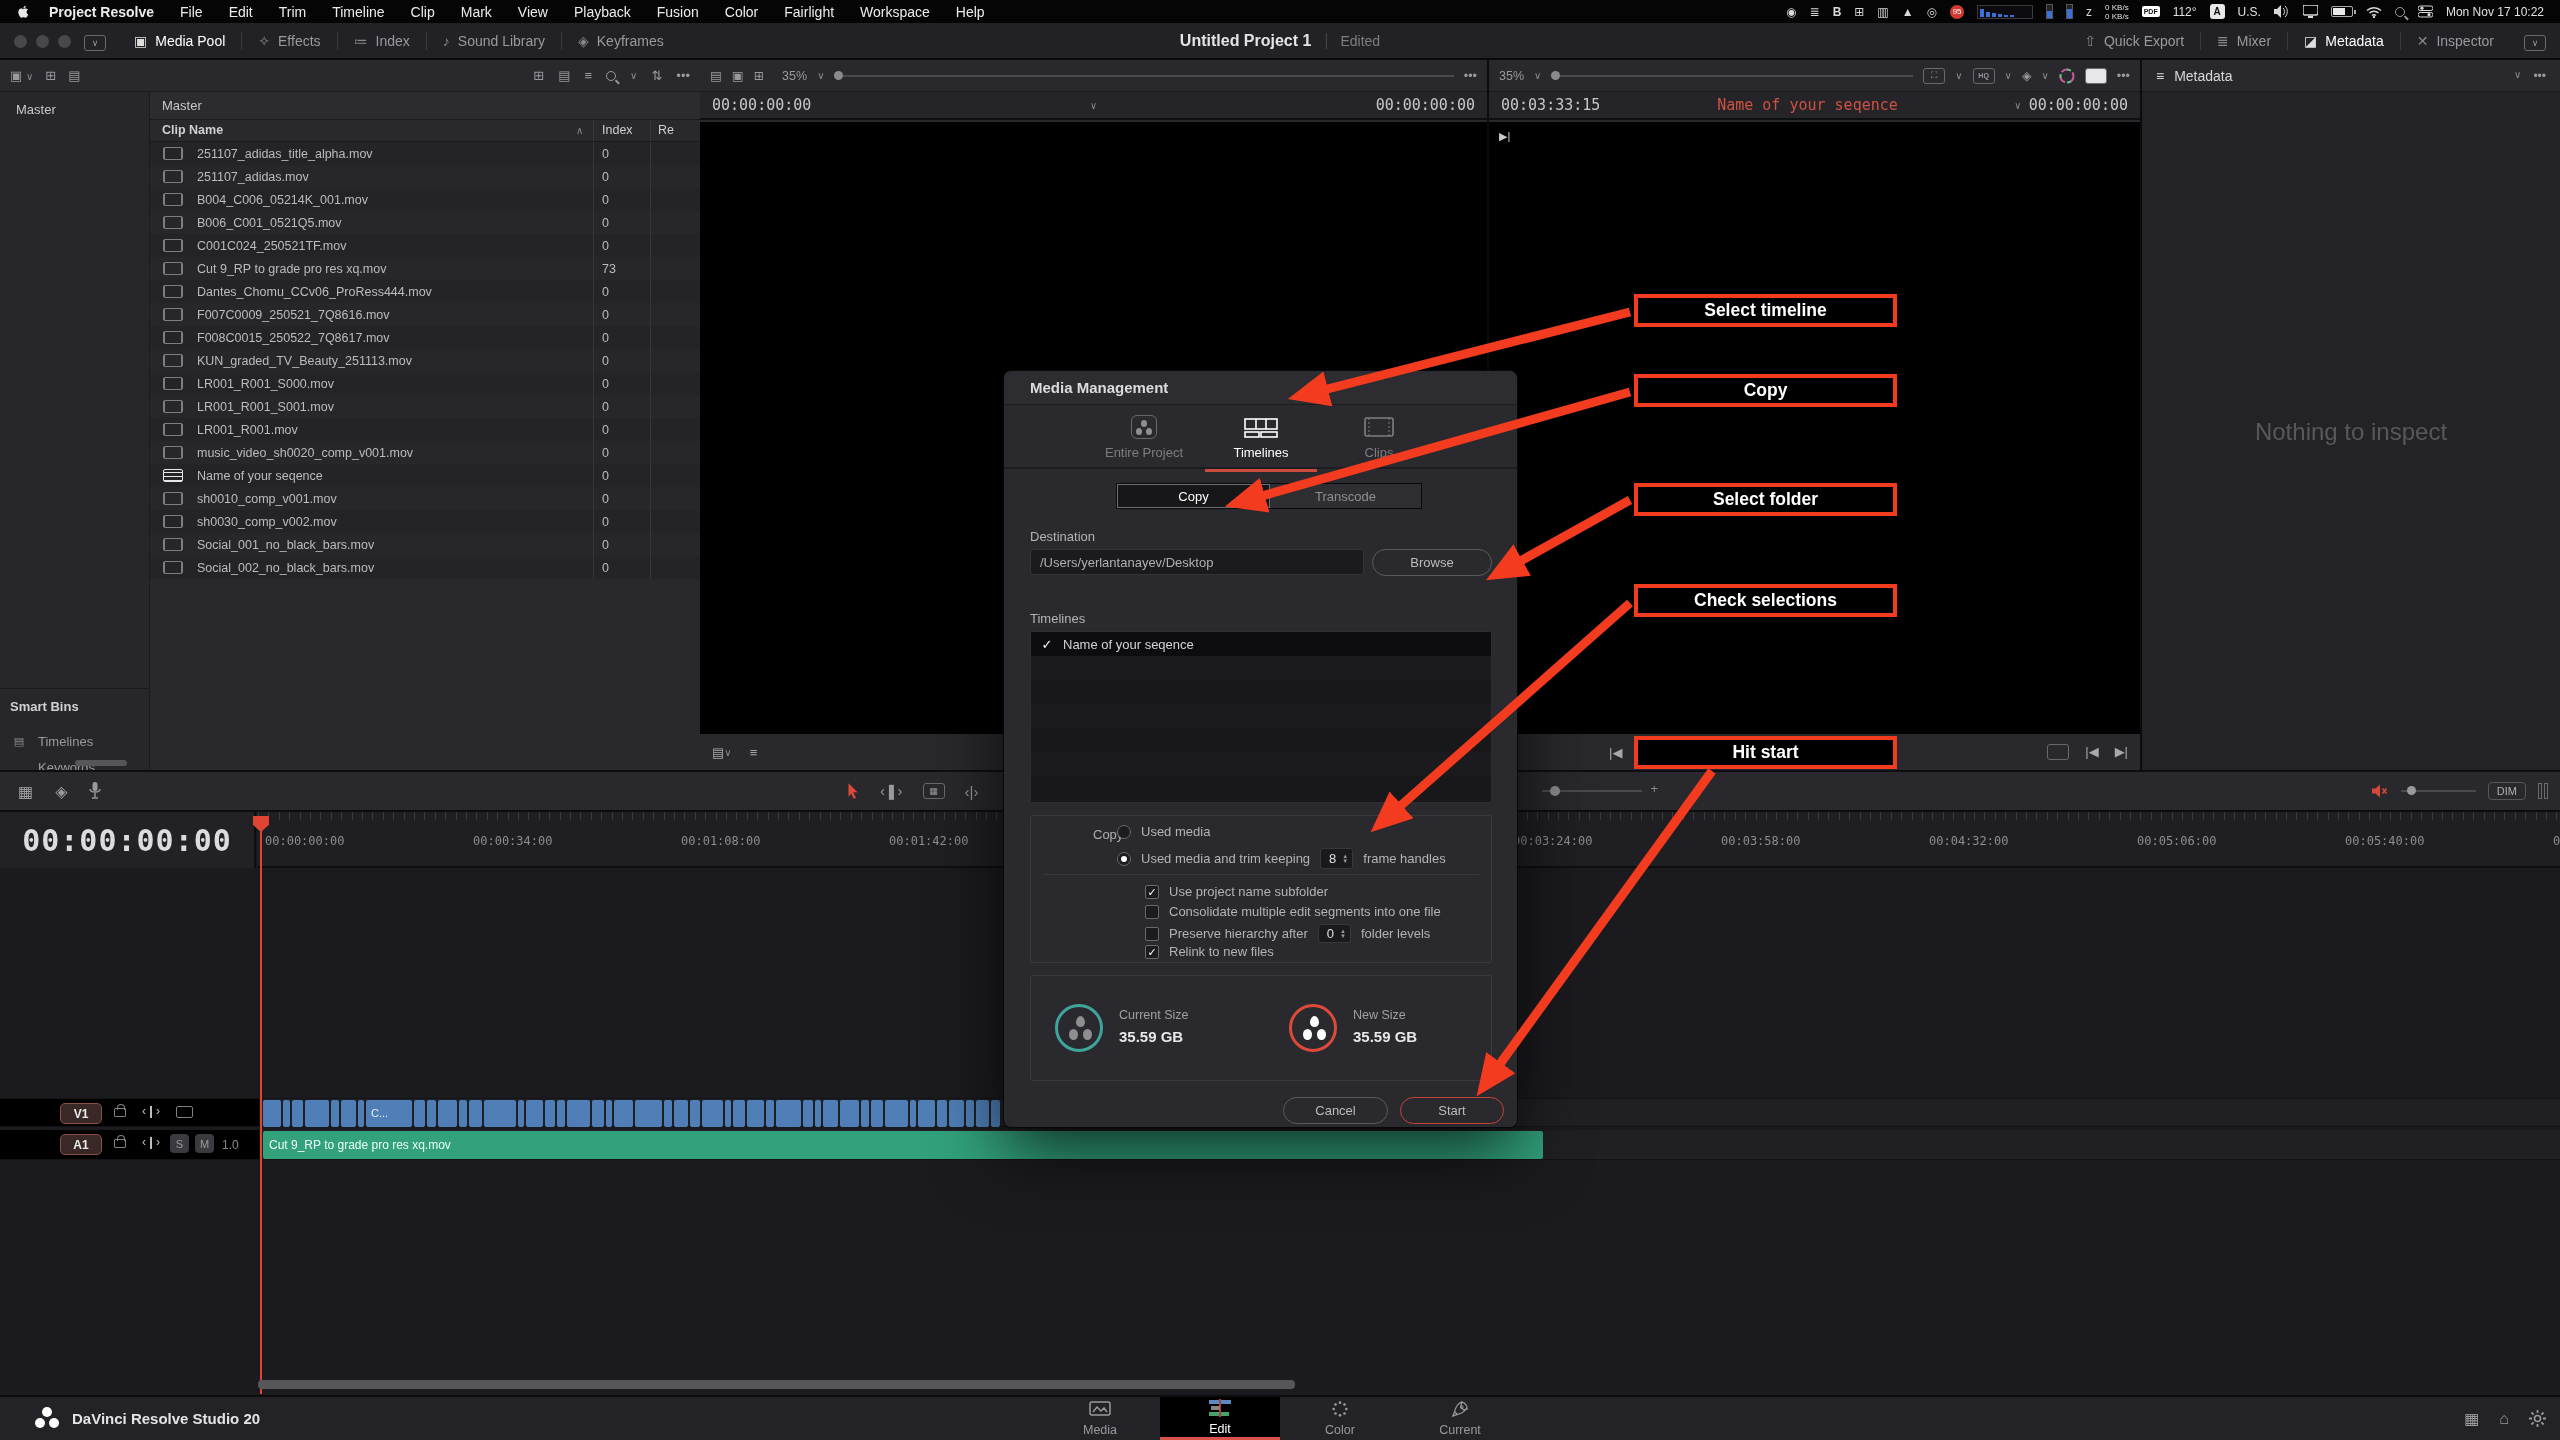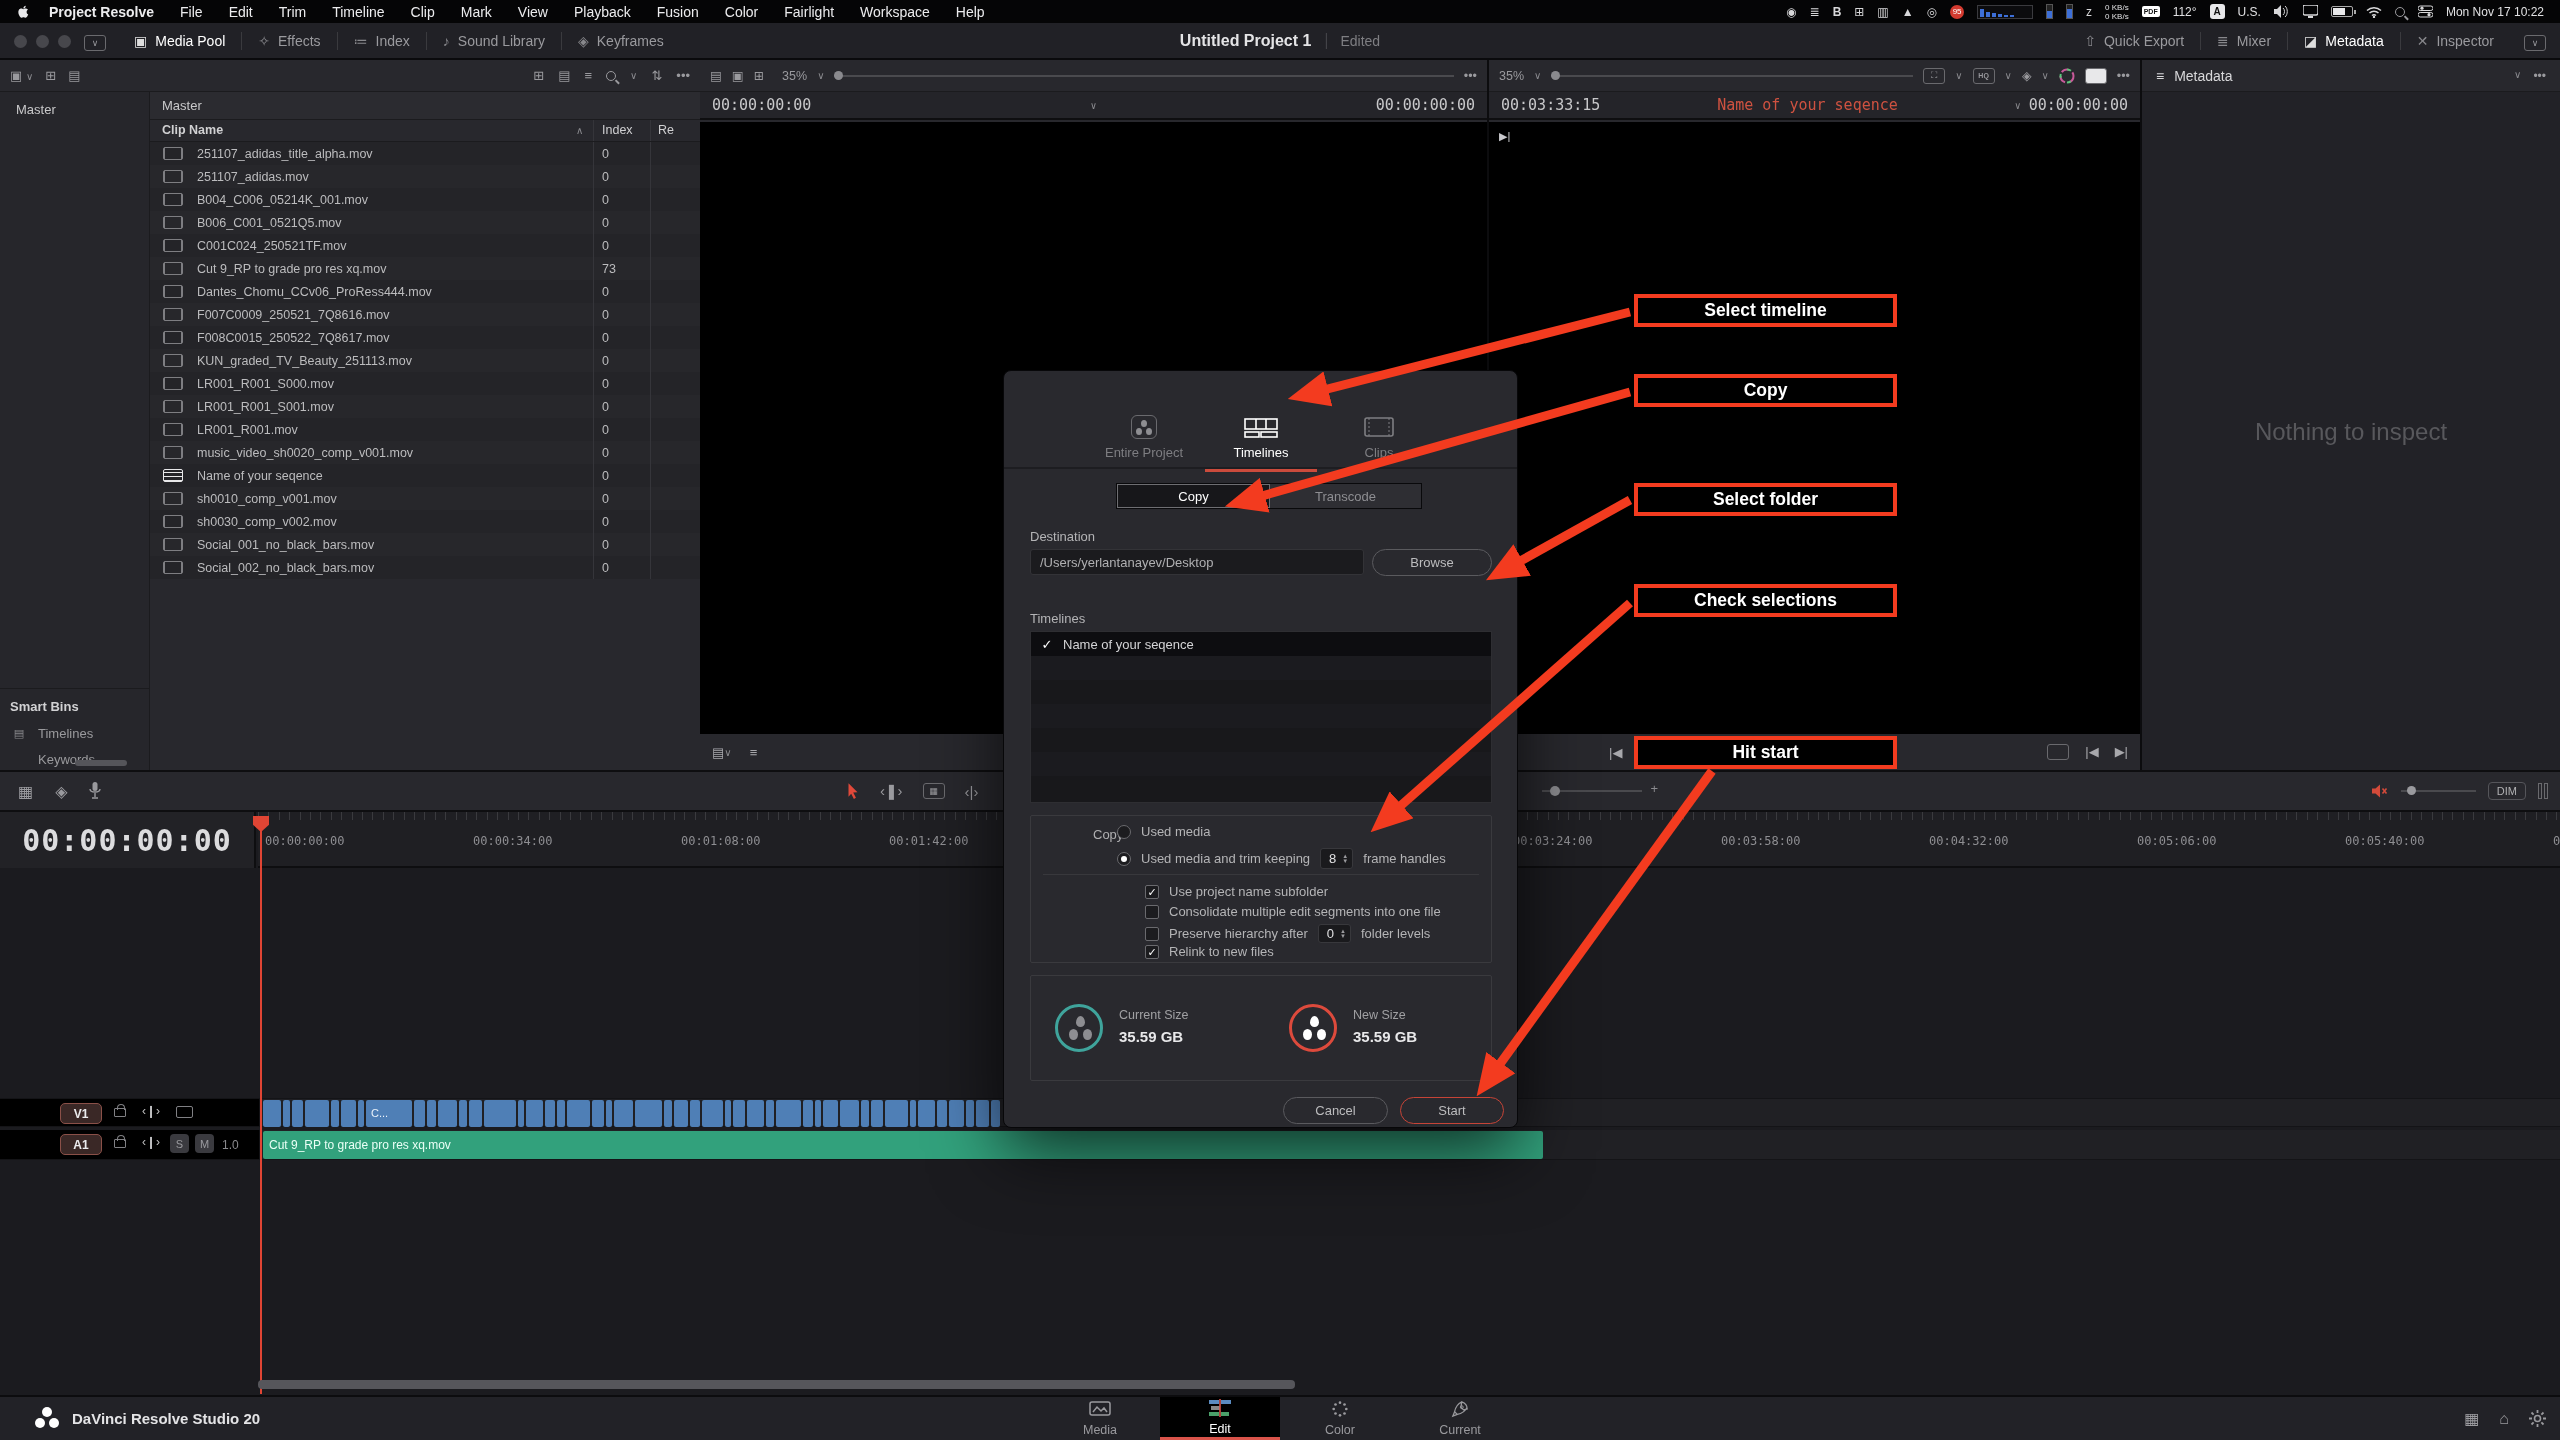--- a/index.html
+++ b/index.html
@@ -49,21 +49,21 @@
     display:inline-flex; align-items:center; justify-content:center; color:#9a9a9e; }
 
   
   .mediapool { position:absolute; left:0; top:60px; width:700px; height:710px; background:#28282d; }
   .mp-toolbar { position:absolute; left:0; top:0; width:100%; height:32px; border-bottom:1px solid #1b1b1e;
     display:flex; align-items:center; padding:0 10px; gap:12px; color:#9a9a9e; font-size:13px; }
   .mp-toolbar .right { margin-left:auto; display:flex; gap:14px; align-items:center; }
   .mp-sidebar { position:absolute; left:0; top:32px; width:150px; bottom:0; background:#26262b; border-right:1px solid #1b1b1e; }
   .mp-sidebar .root { position:absolute; left:16px; top:10px; font-size:13px; color:#c8c8ca; }
   .smartbins { position:absolute; left:0; top:596px; width:100%; border-top:1px solid #1b1b1e; padding:10px 0 0 10px; }
-  .smartbins .hdr { font-size:13px; font-weight:bold; color:#d2d2d4; margin-bottom:12px; }
+  .smartbins .hdr { font-size:13px; font-weight:bold; color:#d2d2d4; margin-bottom:20px; }
   .sb-item { display:flex; align-items:center; gap:10px; font-size:13px; color:#9a9a9d; margin-bottom:11px; }
   .sb-item .ic { width:18px; text-align:center; font-size:11px; color:#8a8a8e; }
   .mp-pathbar { position:absolute; left:150px; right:0; top:32px; height:28px; background:#2b2b30;
     border-bottom:1px solid #1b1b1e; display:flex; align-items:center; padding-left:12px; font-size:13px; color:#c8c8ca; }
   .mp-cols { position:absolute; left:150px; right:0; top:60px; height:22px; background:#28282d;
     border-bottom:1px solid #1b1b1e; font-size:12.5px; color:#d0d0d2; }
   .mp-cols .cdiv, .mp-rows .cdiv { position:absolute; top:0; bottom:0; width:1px; background:#35353a; }
   .mp-rows { position:absolute; left:150px; right:0; top:82px; height:438px; }
   .clip-row { position:relative; height:23px; display:flex; align-items:center; font-size:12.5px; color:#bcbcbe; }
   .clip-row:nth-child(odd) { background:#242428; }
@@ -804,20 +804,21 @@
       <svg width="17" height="17" viewBox="0 0 17 17">
           <circle cx="8.5" cy="8.5" r="3" fill="none" stroke="#9a9a9e" stroke-width="1.6"></circle>
           <g stroke="#9a9a9e" stroke-width="1.8">
             <path d="M8.5 0v3M8.5 14v3M0 8.5h3M14 8.5h3M2.5 2.5l2.1 2.1M12.4 12.4l2.1 2.1M14.5 2.5l-2.1 2.1M4.6 12.4l-2.1 2.1"></path>
           </g>
         </svg>
     </div>
   </div>
 
   <div class="dialog">
+    <div class="dlg-title">Media Management</div>
     <div class="dlg-tabs" id="dlg-tabs">
         <div class="dlg-tab" style="left: 80px;">
           <div class="ic">
             <span class="tri" style="width:26px;height:24px;border:1.5px solid #6a6a6e;border-radius:6px">
               <b style="left:9px;top:4px;width:6px;height:7px;background:#8e8e92"></b>
               <b style="left:4px;top:12px;width:6px;height:7px;background:#8e8e92"></b>
               <b style="left:14px;top:12px;width:6px;height:7px;background:#8e8e92"></b>
             </span>
           </div>
           <div>Entire Project</div>

